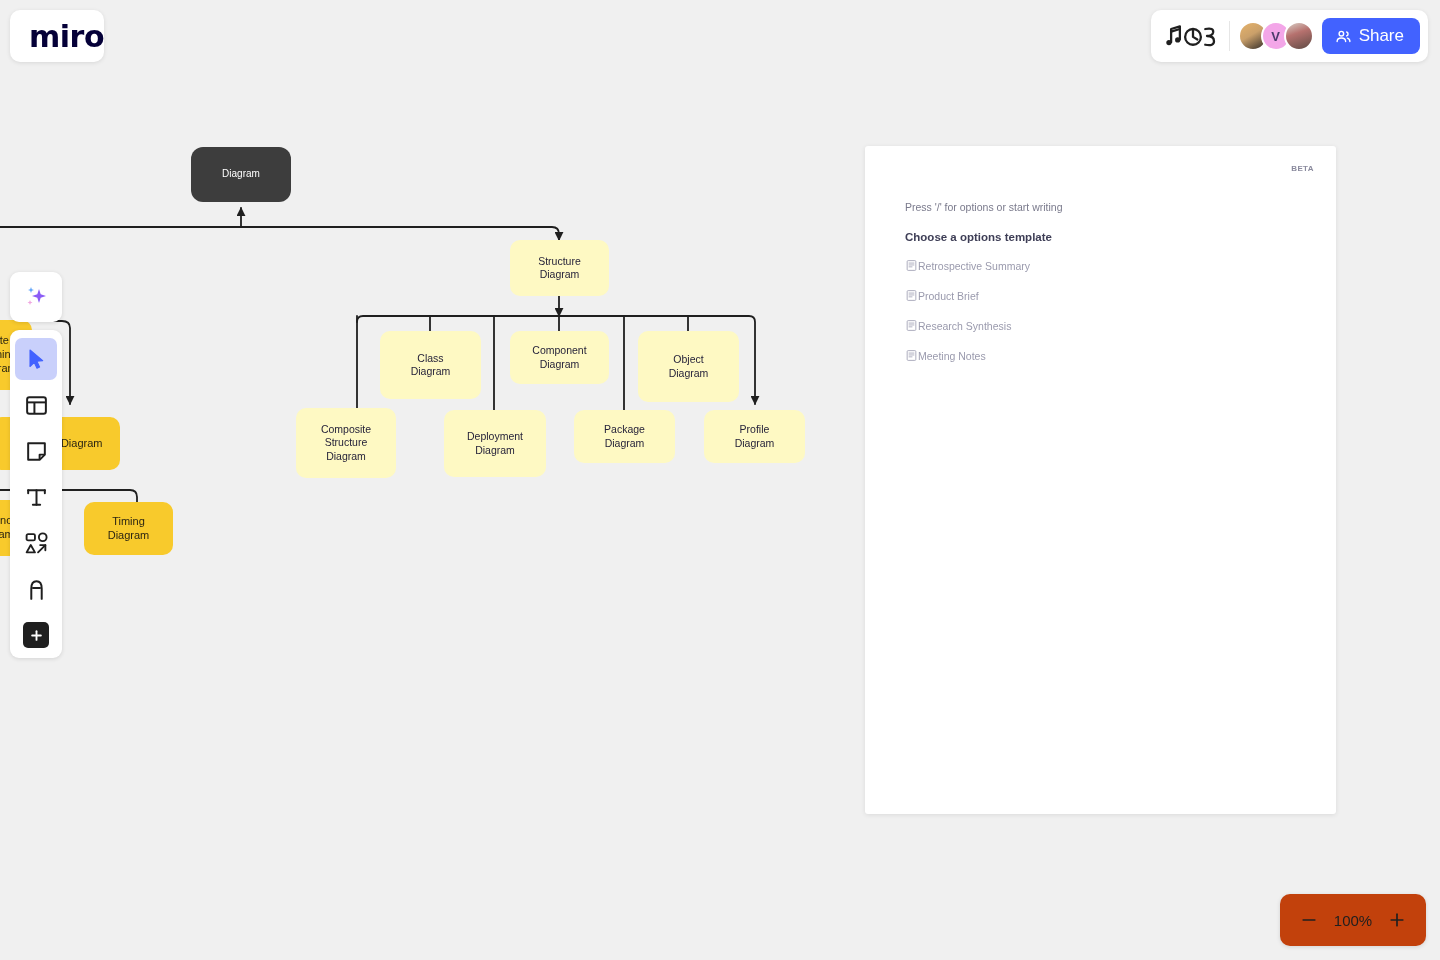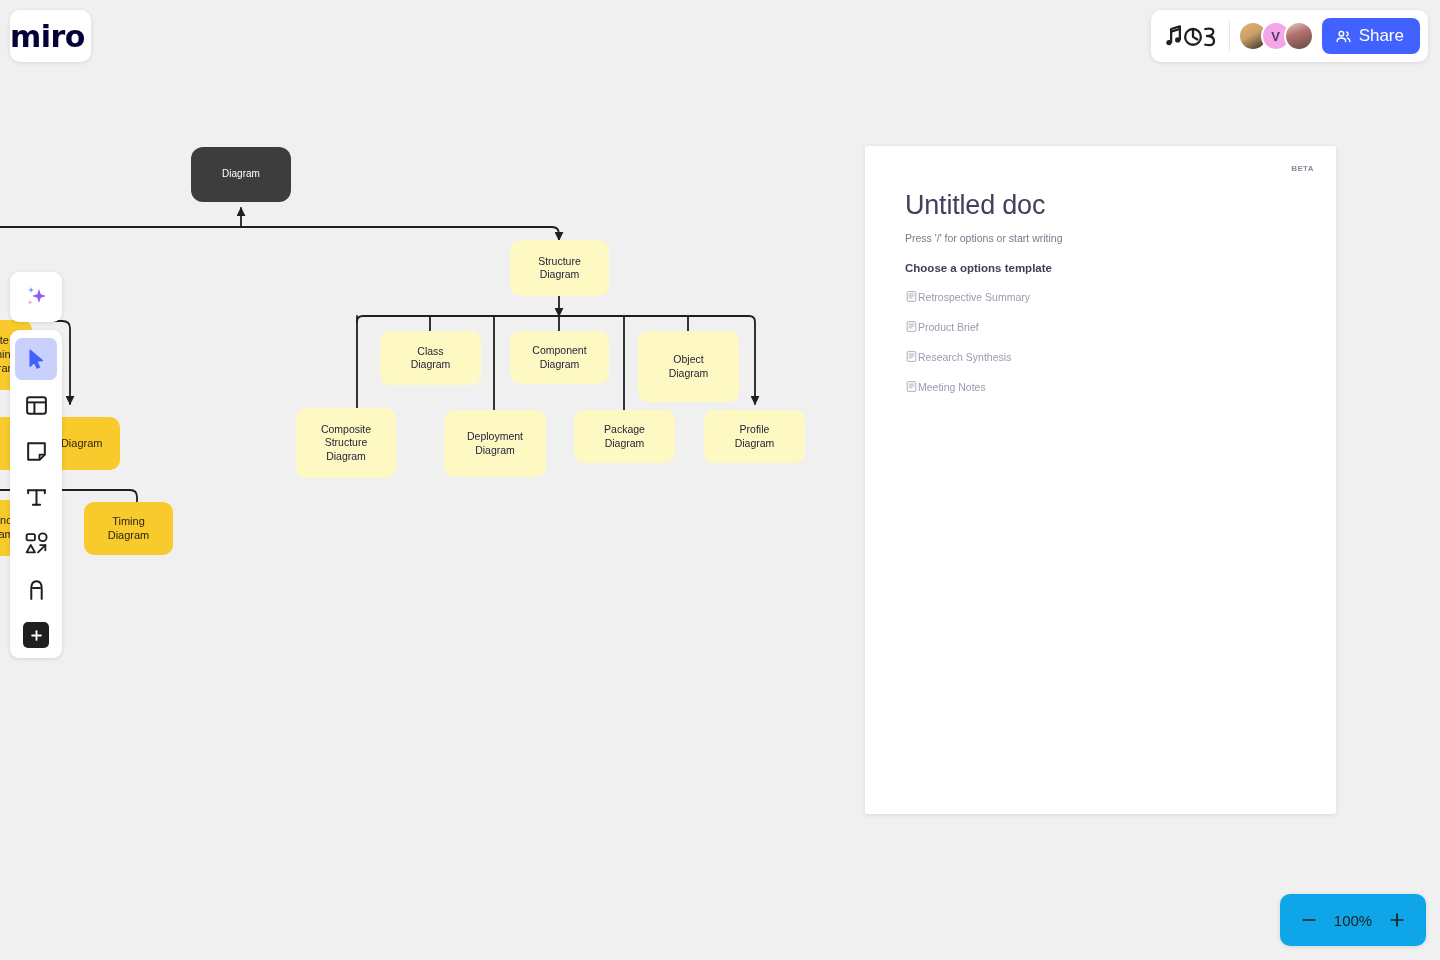--- a/index.html
+++ b/index.html
@@ -24,24 +24,24 @@
     white-space: pre-line;
     user-select: none;
   }
   .node.root   { background: #3d3d3d; color: #ffffff; font-size: 10px; border-radius: 12px; }
   .node.purple { background: #fef9c3; color: #26233a; font-size: 10.5px; }
   .node.yellow { background: #f8ca2c; color: #2b2512; font-size: 11px; }
 
   
   #logo {
     position: absolute; left: 10px; top: 10px;
-    width: 81px; height: 52px;
+    width: 94px; height: 52px;
     background: #ffffff; border-radius: 10px;
     box-shadow: 0 1px 4px rgba(0,0,0,.10);
-    display: flex; align-items: center; justify-content: flex-start;
+    display: flex; align-items: center; justify-content: flex-end;
   }
   #logo .wm {
     font-family: "DejaVu Sans", sans-serif;
     font-size: 30px; font-weight: 700; letter-spacing: -.5px; color: #050038;
   }
 
   
   #topbar {
     position: absolute; right: 12px; top: 10px;
     height: 52px; background: #ffffff; border-radius: 10px;
@@ -118,21 +118,21 @@
     margin-top: 17px; cursor: pointer;
     font-size: 10.5px; color: #9a9aad;
   }
   .tpl:first-of-type { margin-top: 16px; }
   .tpl .ticon { flex: 0 0 auto; }
 
   
   #zoomctl {
     position: absolute; right: 14px; bottom: 14px;
     height: 52px; width: 146px;
-    background: #0ea5e9; border-radius: 10px;
+    background: #c2410c; border-radius: 10px;
     box-shadow: 0 1px 4px rgba(0,0,0,.12);
     display: flex; align-items: center; justify-content: space-between;
     padding: 0 18px;
   }
   #zoom-val { font-size: 15px; color: #1f1f1f; }
   .zbtn { cursor: pointer; display: flex; align-items: center; justify-content: center; width: 22px; height: 22px; }
 </style>
 </head>
 <body>
 
@@ -162,21 +162,21 @@
 
       <path d="M -20,321 L 62,321 Q 70,321 70,328 L 70,404" marker-end="url(#arw)"></path>
       <path d="M -20,490 L 130,490 Q 137,490 137,497 L 137,502"></path>
     </g>
   </svg>
 
   <div id="nodes">
       <div class="node root" style="left: 191px; top: 147px; width: 100px; height: 55px;">Diagram</div>
       <div class="node purple" style="left: 510px; top: 240px; width: 99px; height: 56px;">Structure
 Diagram</div>
-      <div class="node purple" style="left: 380px; top: 331px; width: 101px; height: 54px;">Class
+      <div class="node purple" style="left: 380px; top: 331px; width: 101px; height: 68px;">Class
 Diagram</div>
       <div class="node purple" style="left: 510px; top: 331px; width: 99px; height: 53px;">Component
 Diagram</div>
       <div class="node purple" style="left: 638px; top: 331px; width: 101px; height: 71px;">Object
 Diagram</div>
       <div class="node purple" style="left: 296px; top: 408px; width: 100px; height: 70px;">Composite
 Structure
 Diagram</div>
       <div class="node purple" style="left: 444px; top: 410px; width: 102px; height: 67px;">Deployment
 Diagram</div>
@@ -292,21 +292,20 @@
       <g stroke="#ffffff" stroke-width="3" stroke-linecap="round">
         <path d="M12 5 V19"></path>
           <path d="M5 12 H19"></path>
       </g>
     </svg>
   </div>
 </div>
 
 <div id="doc">
   <span id="beta">BETA</span>
-  <div id="doc-title">Untitled doc</div>
   <div id="doc-hint">Press '/' for options or start writing</div>
   <div id="doc-sub">Choose a options template</div>
   <div id="tpl-list">
       <div class="tpl">
         <svg class="ticon" width="13" height="13" viewBox="0 0 24 24">
           <rect x="4" y="3" width="16" height="18" rx="1.8" fill="none" stroke="#a6a6b8" stroke-width="1.7"></rect>
           <g stroke="#a6a6b8" stroke-width="1.6" stroke-linecap="round">
             <path d="M7.5 7.5 H16.5"></path>
             <path d="M7.5 11 H16.5"></path>
             <path d="M7.5 14.5 H13"></path>

